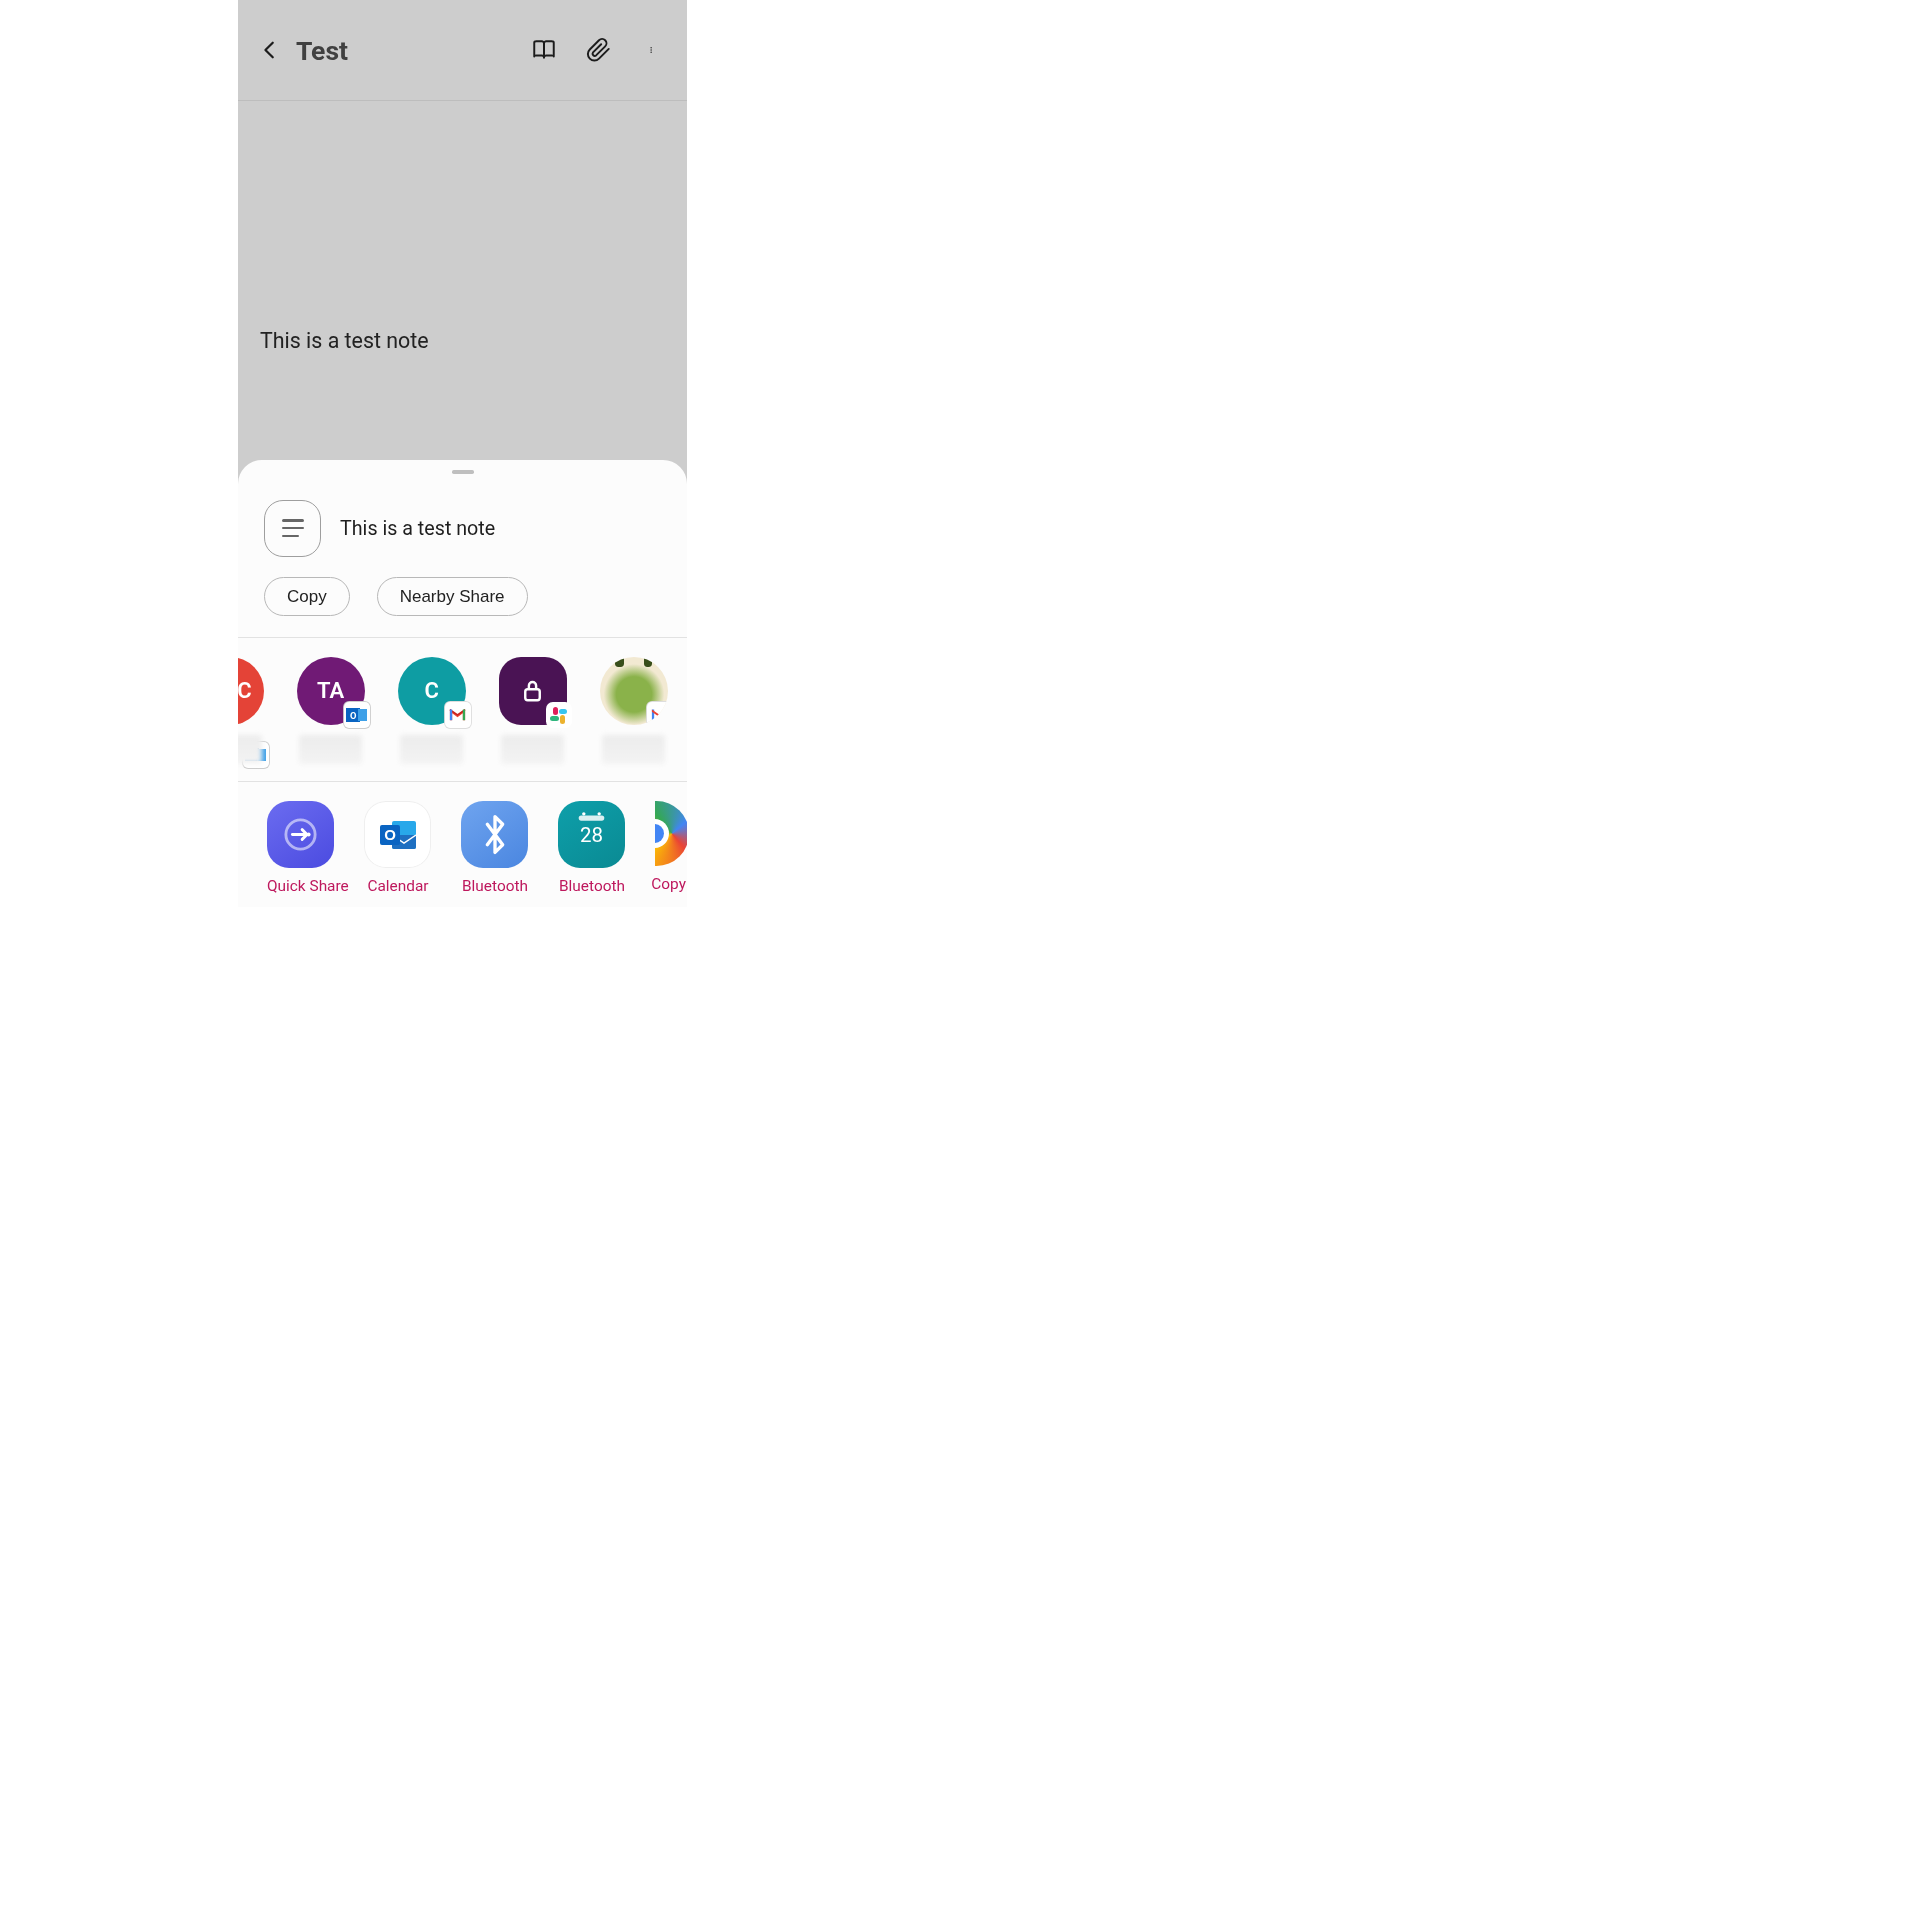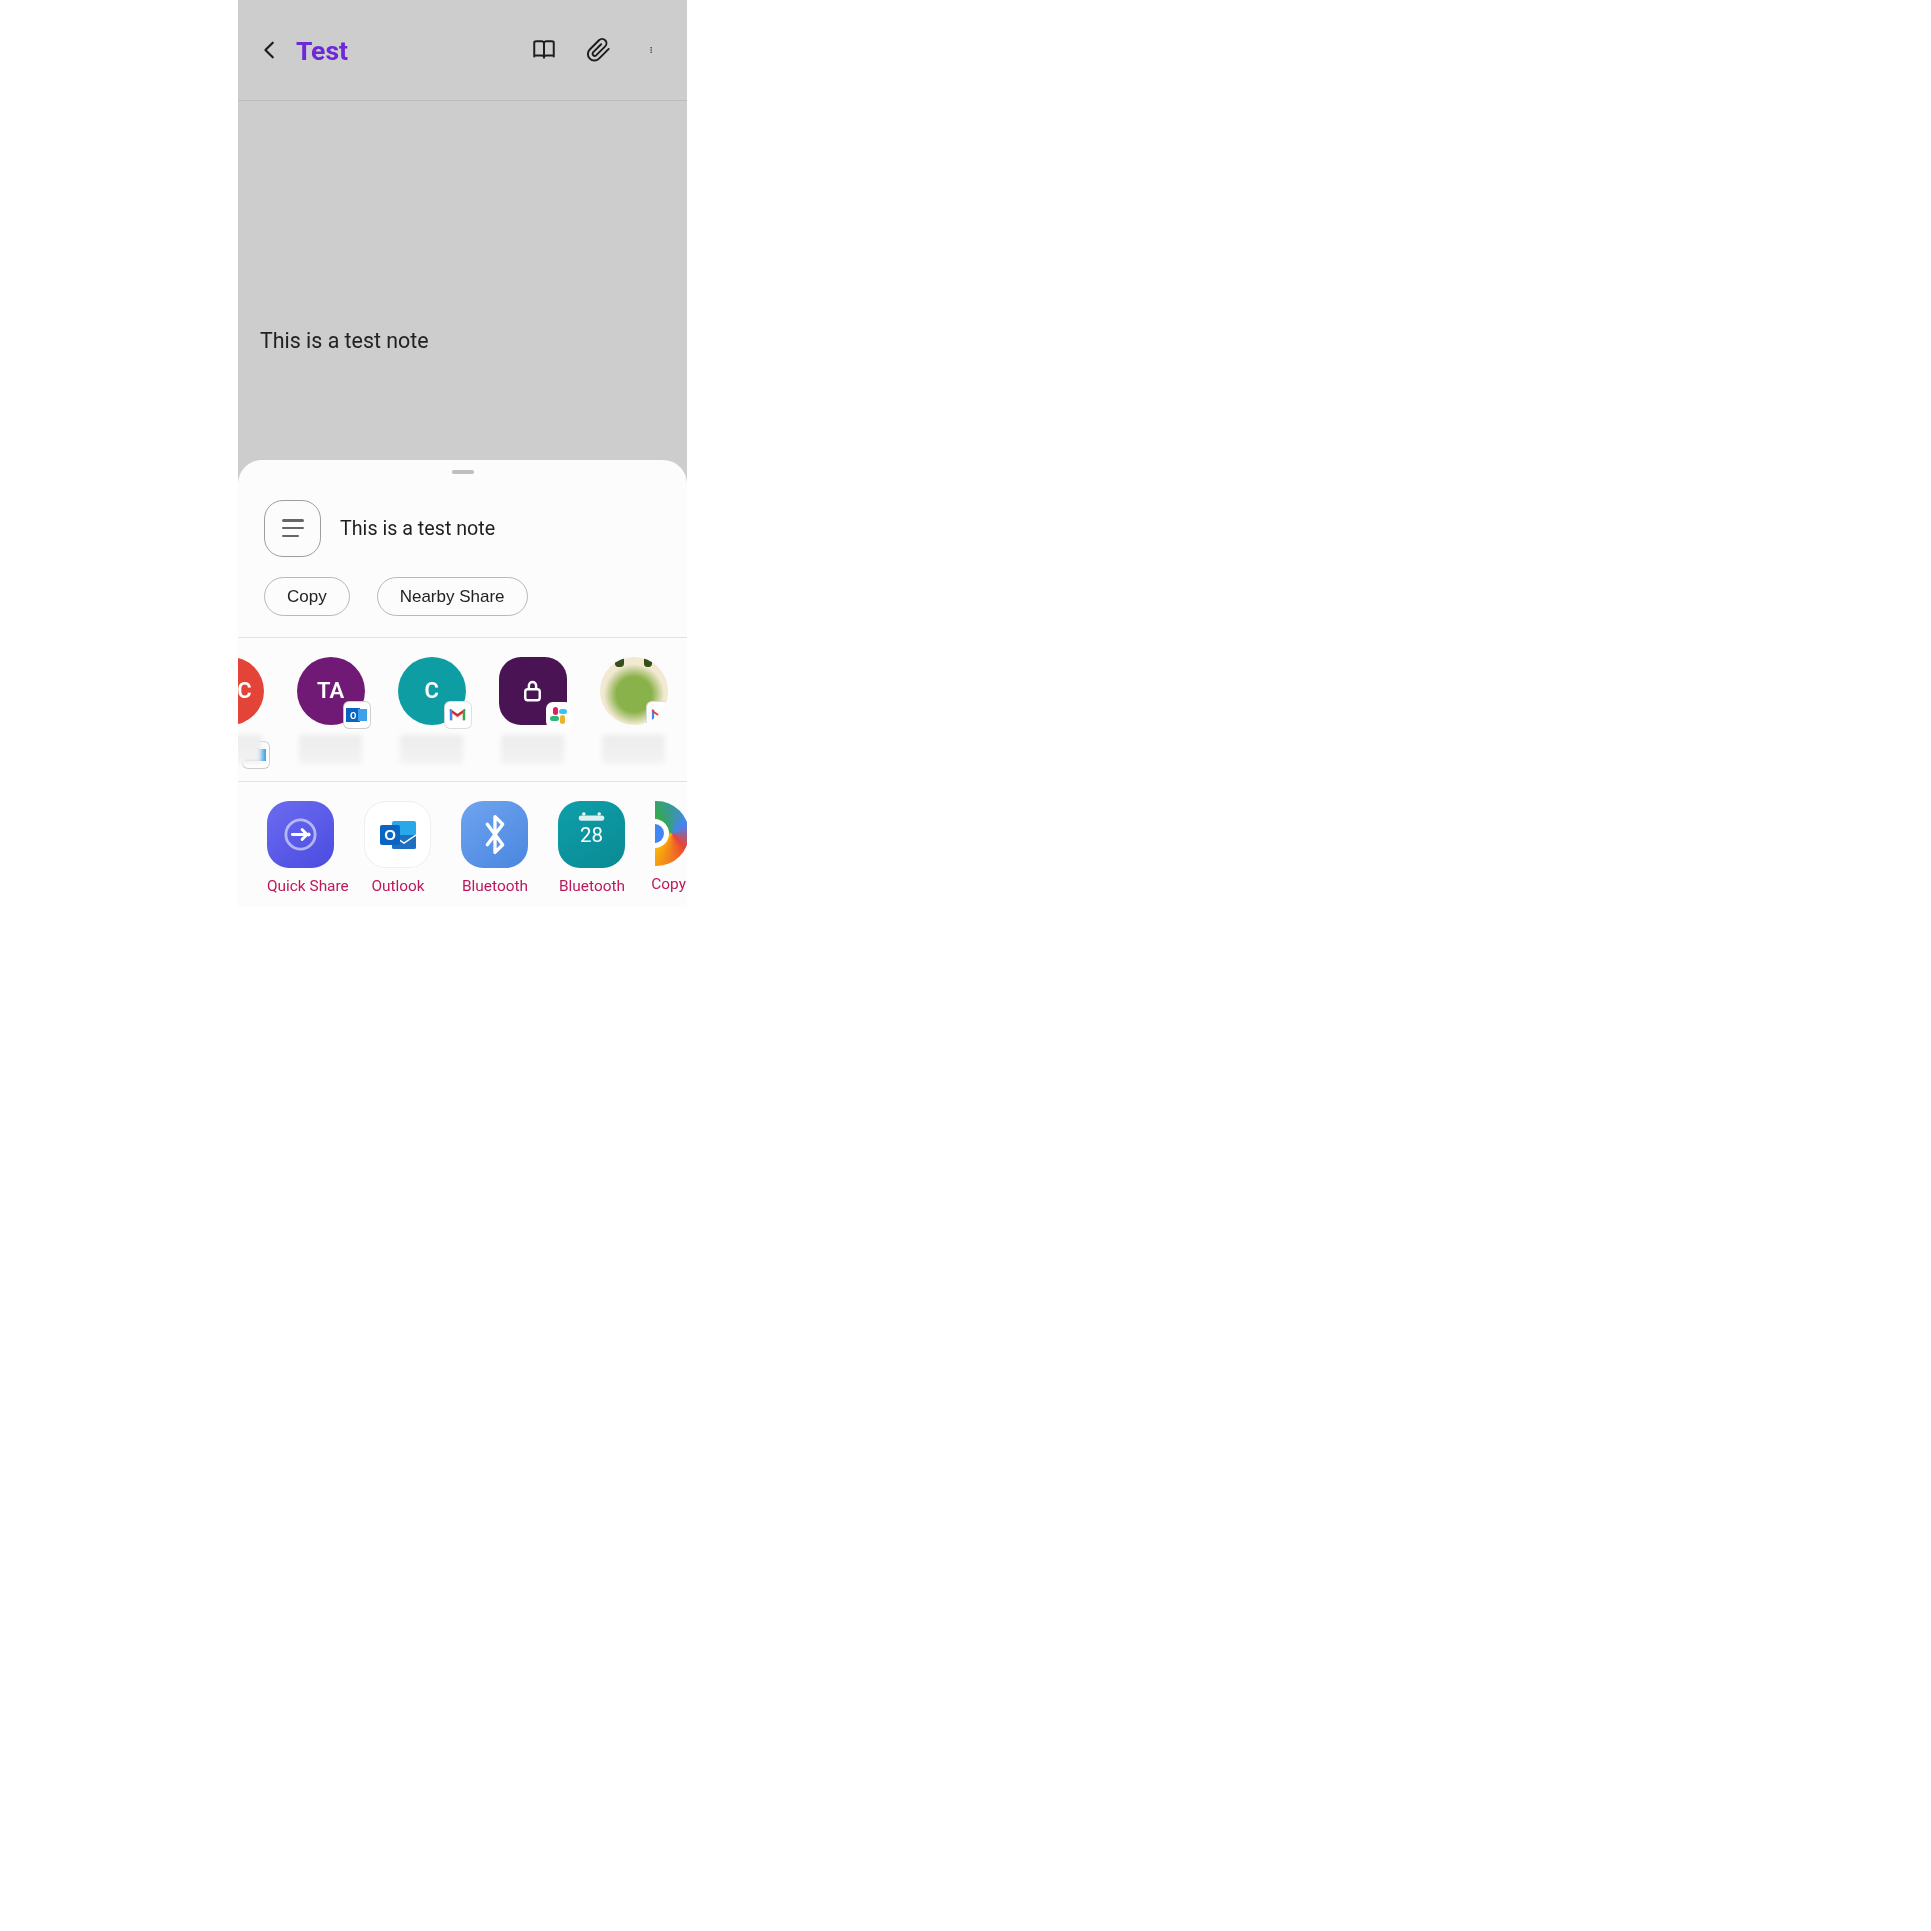--- a/index.html
+++ b/index.html
@@ -20,21 +20,21 @@
     overflow: hidden;
   }
   .topbar {
     height: 101px;
     display: flex;
     align-items: center;
     padding: 0 20.5px;
     border-bottom: 0.9px solid #bdbdbd;
   }
   .topbar .back { width: 22px; height: 22px; margin-right: 15.4px; }
-  .topbar .title { font-size: 26.5px; font-weight: 700; color: #6d28d9; flex: 1; }
+  .topbar .title { font-size: 26.5px; font-weight: 700; color: #404040; flex: 1; }
   .topbar .actions { display: flex; gap: 29px; align-items: center; }
   .topbar .icon { width: 26px; height: 26px; display: flex; align-items: center; justify-content: center; }
   .icon svg { display: block; }
 
   .note-body { padding: 227px 22px 0 22px; font-size: 21.4px; color: #222; }
 
   .sheet {
     position: absolute;
     bottom: 0;
     left: 0;
@@ -275,21 +275,21 @@
       <div class="app">
         <div class="app-icon outl">
           <svg viewBox="0 0 48 48">
               <rect x="18" y="10" width="24" height="28" rx="2" fill="#28a8ea"></rect>
               <rect x="18" y="24" width="24" height="14" rx="2" fill="#1e6fc1"></rect>
               <path d="M18 24l12 8 12-8" fill="none" stroke="#fff" stroke-width="1.5"></path>
               <rect x="6" y="14" width="20" height="20" rx="2" fill="#0a64c2"></rect>
               <text x="16" y="29" text-anchor="middle" font-size="15" font-weight="700" fill="#fff" font-family="sans-serif">O</text>
             </svg>
         </div>
-        <div class="label">Outlook</div>
+        <div class="label">Calendar</div>
       </div>
 
       <div class="app">
         <div class="app-icon bt">
           <svg viewBox="0 0 24 32" fill="none" stroke="#fff" stroke-width="2.6" stroke-linejoin="round" stroke-linecap="round">
               <path d="M6 8l12 16-6 6V2l6 6L6 24"></path>
             </svg>
         </div>
         <div class="label">Bluetooth</div>
       </div>

